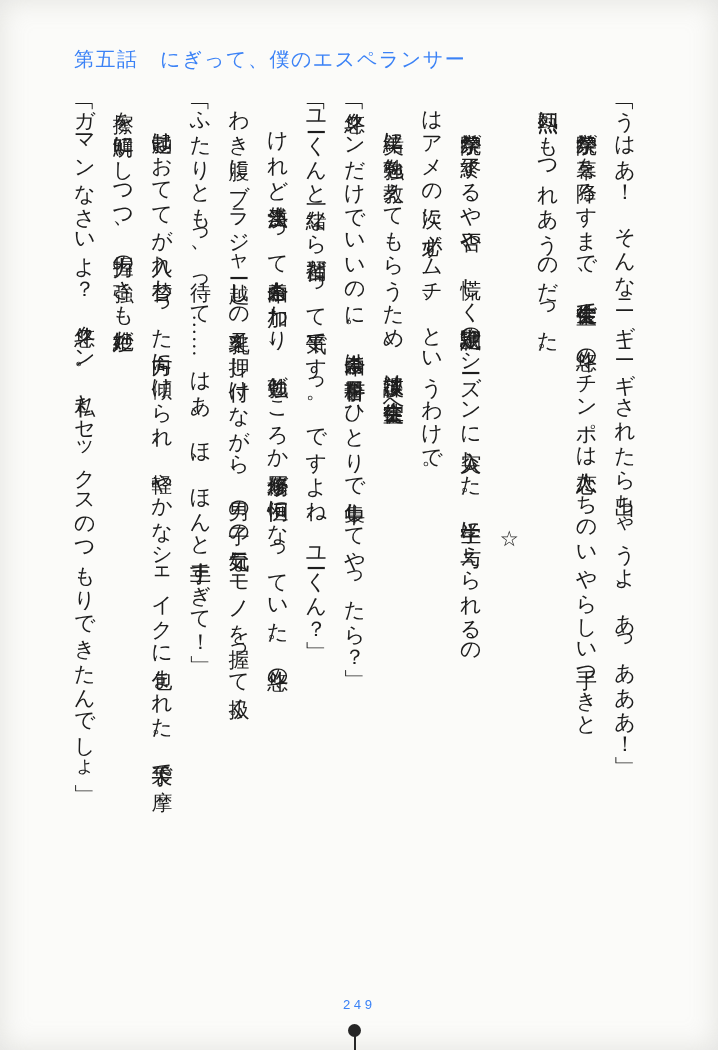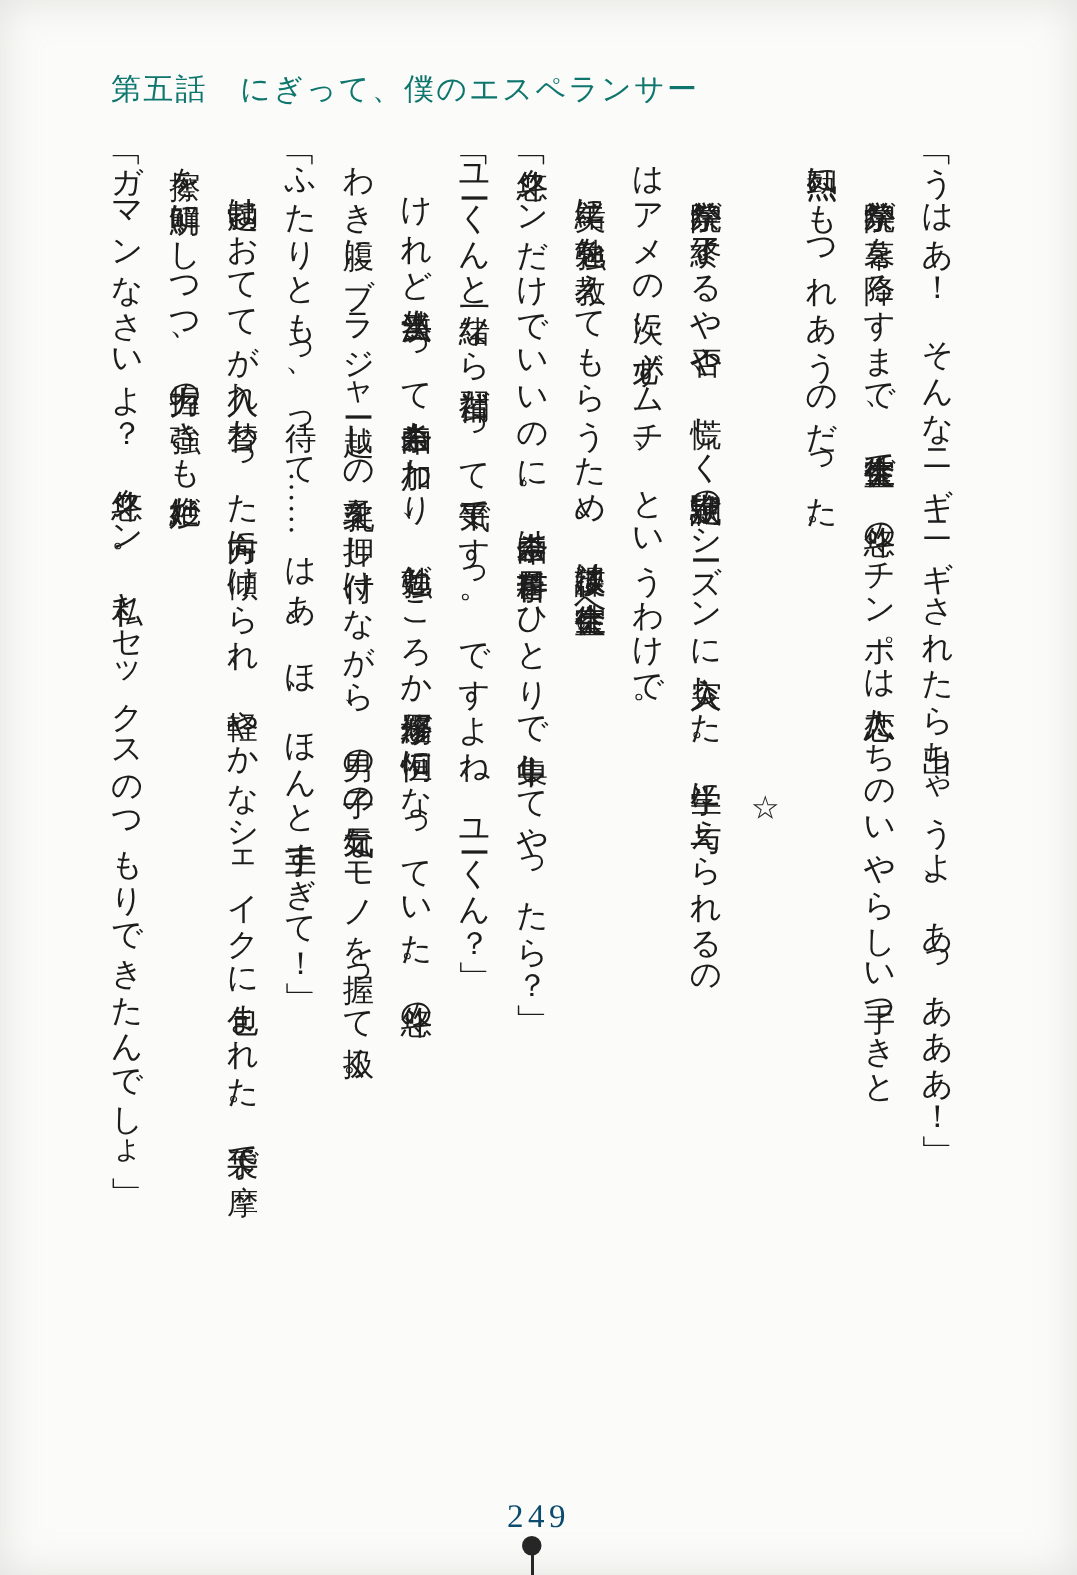--- a/index.html
+++ b/index.html
@@ -19,21 +19,21 @@
     position: absolute;
     inset: 0;
     box-shadow: inset 0 0 28px rgba(160,160,155,0.28);
     pointer-events: none;
   }
   .chapter-header {
     position: absolute;
     top: 46px;
     left: 74px;
     font-size: 20px;
-    color: #0f766e;
+    color: #3b82f6;
     letter-spacing: 1.5px;
     white-space: pre;
   }
   .body-text {
     position: absolute;
     top: 96px;
     right: 74px;
     width: 580px;
     height: 858px;
     writing-mode: vertical-rl;
@@ -56,24 +56,24 @@
     text-align: center;
     font-size: 19px;
     color: #2a2a2a;
   }
   .page-number {
     position: absolute;
     top: 998px;
     left: 0;
     width: 100%;
     text-align: center;
-    font-size: 22px;
+    font-size: 13px;
     letter-spacing: 3px;
-    color: #0c4a6e;
-    font-family: Liberation Serif, serif;
+    color: #3b82f6;
+    font-family: Liberation Mono, monospace;
   }
   .page-marker {
     position: absolute;
     left: 348px;
     top: 1024px;
     width: 14px;
     height: 26px;
   }
   .page-marker .dot {
     position: absolute;

